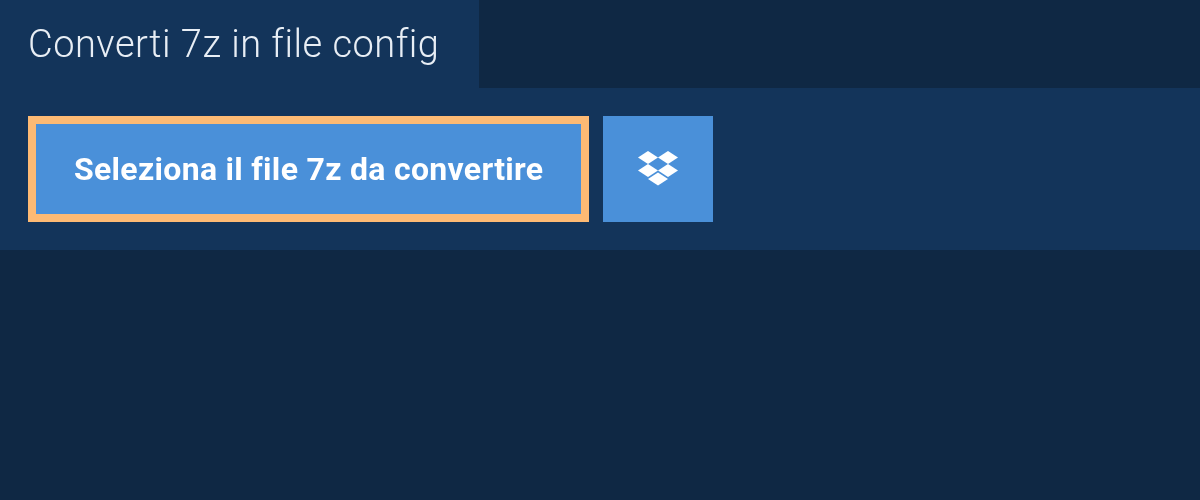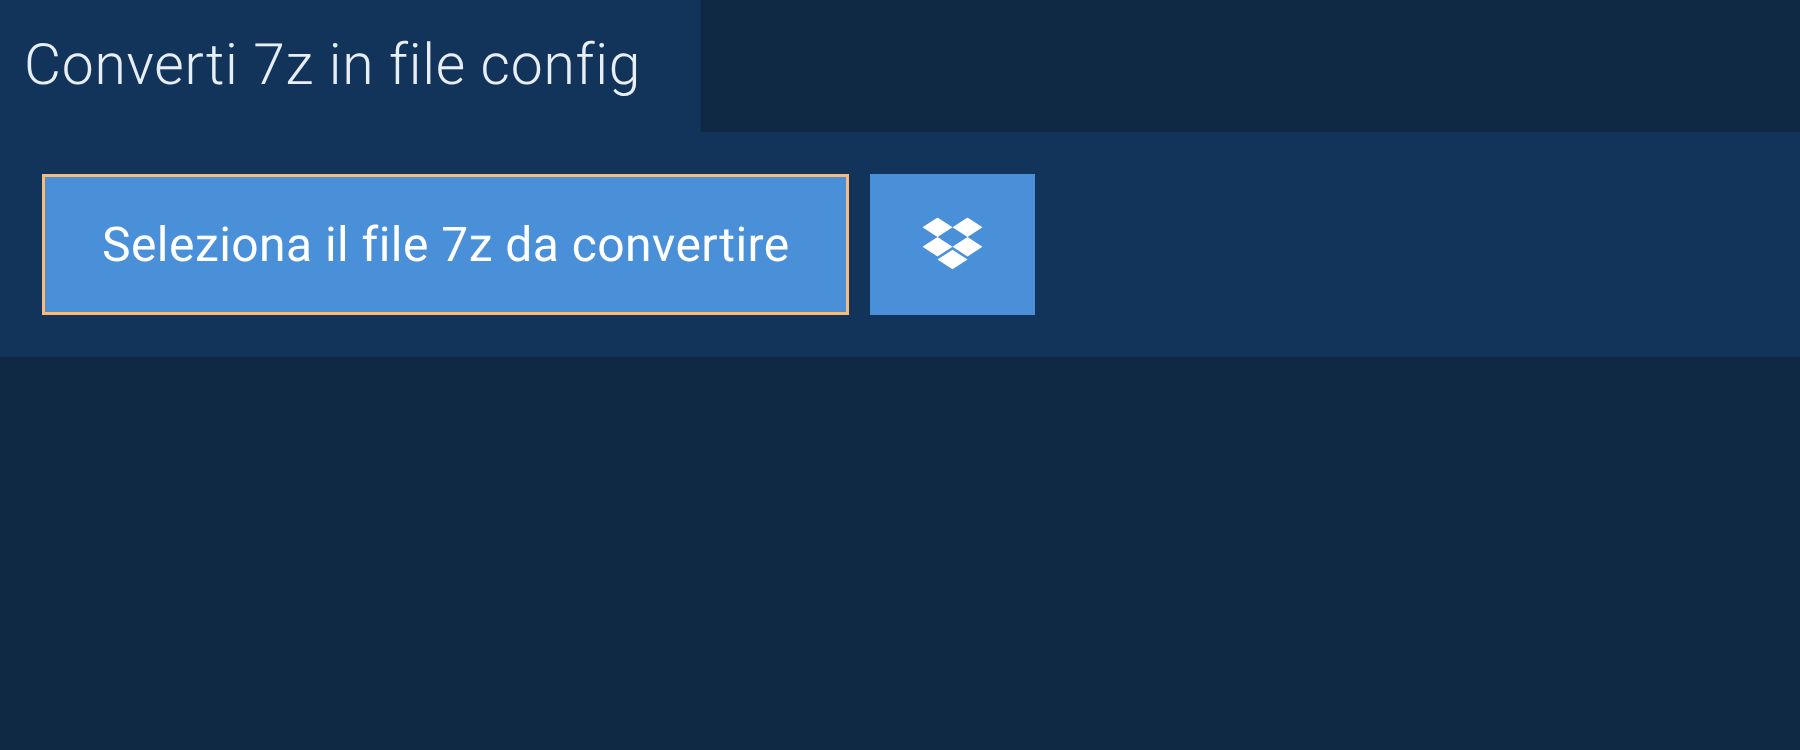--- a/index.html
+++ b/index.html
@@ -10,46 +10,46 @@
     body {
       width: 1200px;
       height: 500px;
       background: #0f2844;
       font-family: -apple-system, BlinkMacSystemFont, "Segoe UI", Roboto, sans-serif;
       overflow: hidden;
     }
     .tab-header {
       display: inline-block;
       background: #13345a;
-      padding: 22px 40px 22px 16px;
+      padding: 22px 40px 22px 28px;
       margin: 0;
     }
     .tab-title {
       color: #e8eef5;
       font-size: 38px;
       font-weight: 300;
       letter-spacing: 0.5px;
     }
     .content-panel {
       background: #13345a;
       padding: 28px;
       width: 100%;
     }
     .button-row {
       display: flex;
       gap: 14px;
       align-items: stretch;
     }
     .select-file-button {
       background: #4a90d9;
-      border: 2px solid #fdba74;
+      border: 8px solid #fdba74;
       padding: 26px 38px;
       color: #ffffff;
       font-size: 32px;
-      font-weight: 400;
+      font-weight: 700;
       cursor: pointer;
       display: flex;
       align-items: flex-end;
       justify-content: center;
       letter-spacing: 0.3px;
     }
     .dropbox-button {
       background: #4a90d9;
       width: 110px;
       display: flex;

